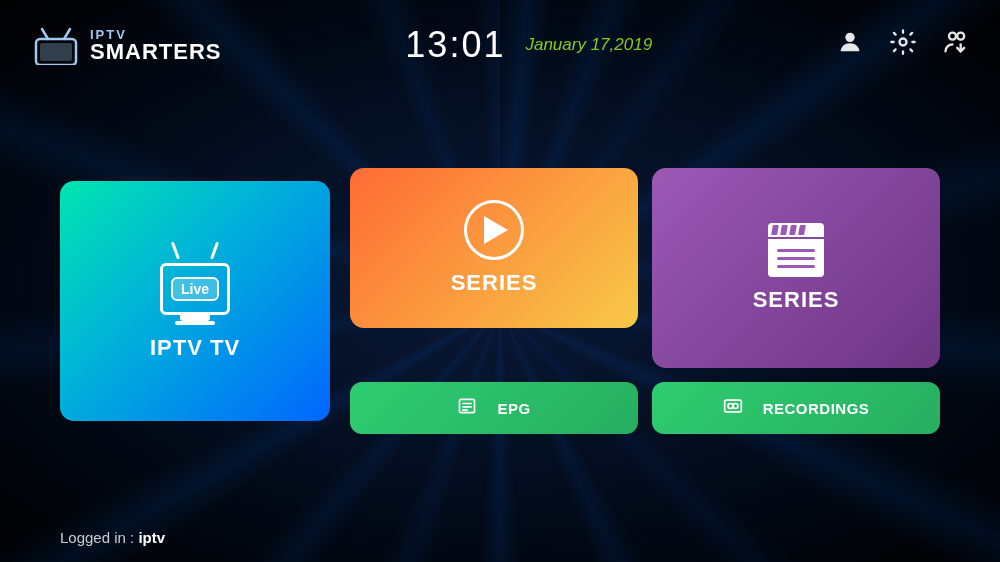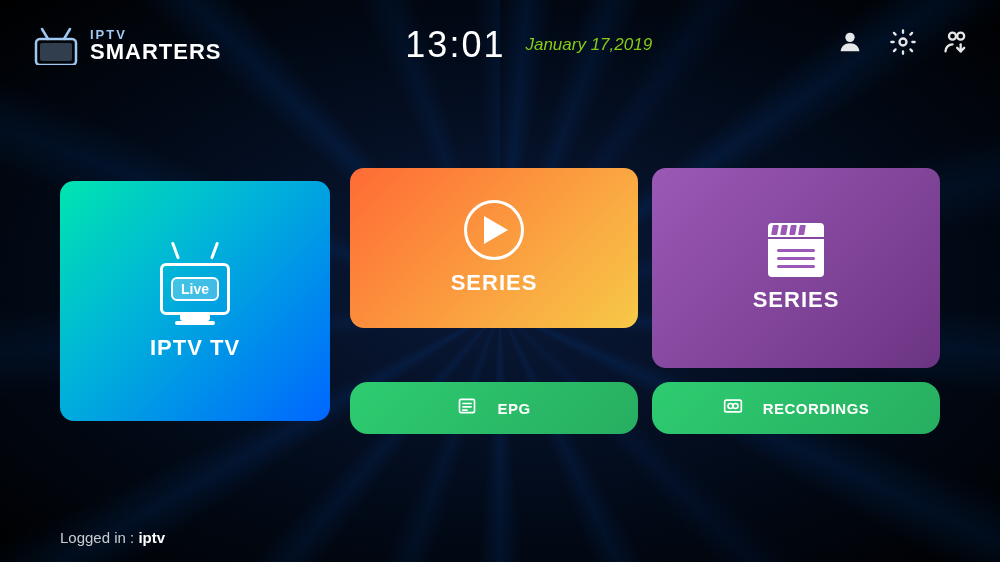--- a/index.html
+++ b/index.html
@@ -354,21 +354,21 @@
 
     
     .bottom-row {
       display: flex;
       gap: 14px;
     }
 
     .btn-small {
       flex: 1;
       height: 52px;
-      border-radius: 18px;
+      border-radius: 12px;
       background: linear-gradient(135deg, #2ecc71 0%, #27ae60 100%);
       display: flex;
       align-items: center;
       justify-content: center;
       gap: 20px;
       cursor: pointer;
       color: white;
       font-size: 15px;
       font-weight: 700;
       letter-spacing: 0.5px;

